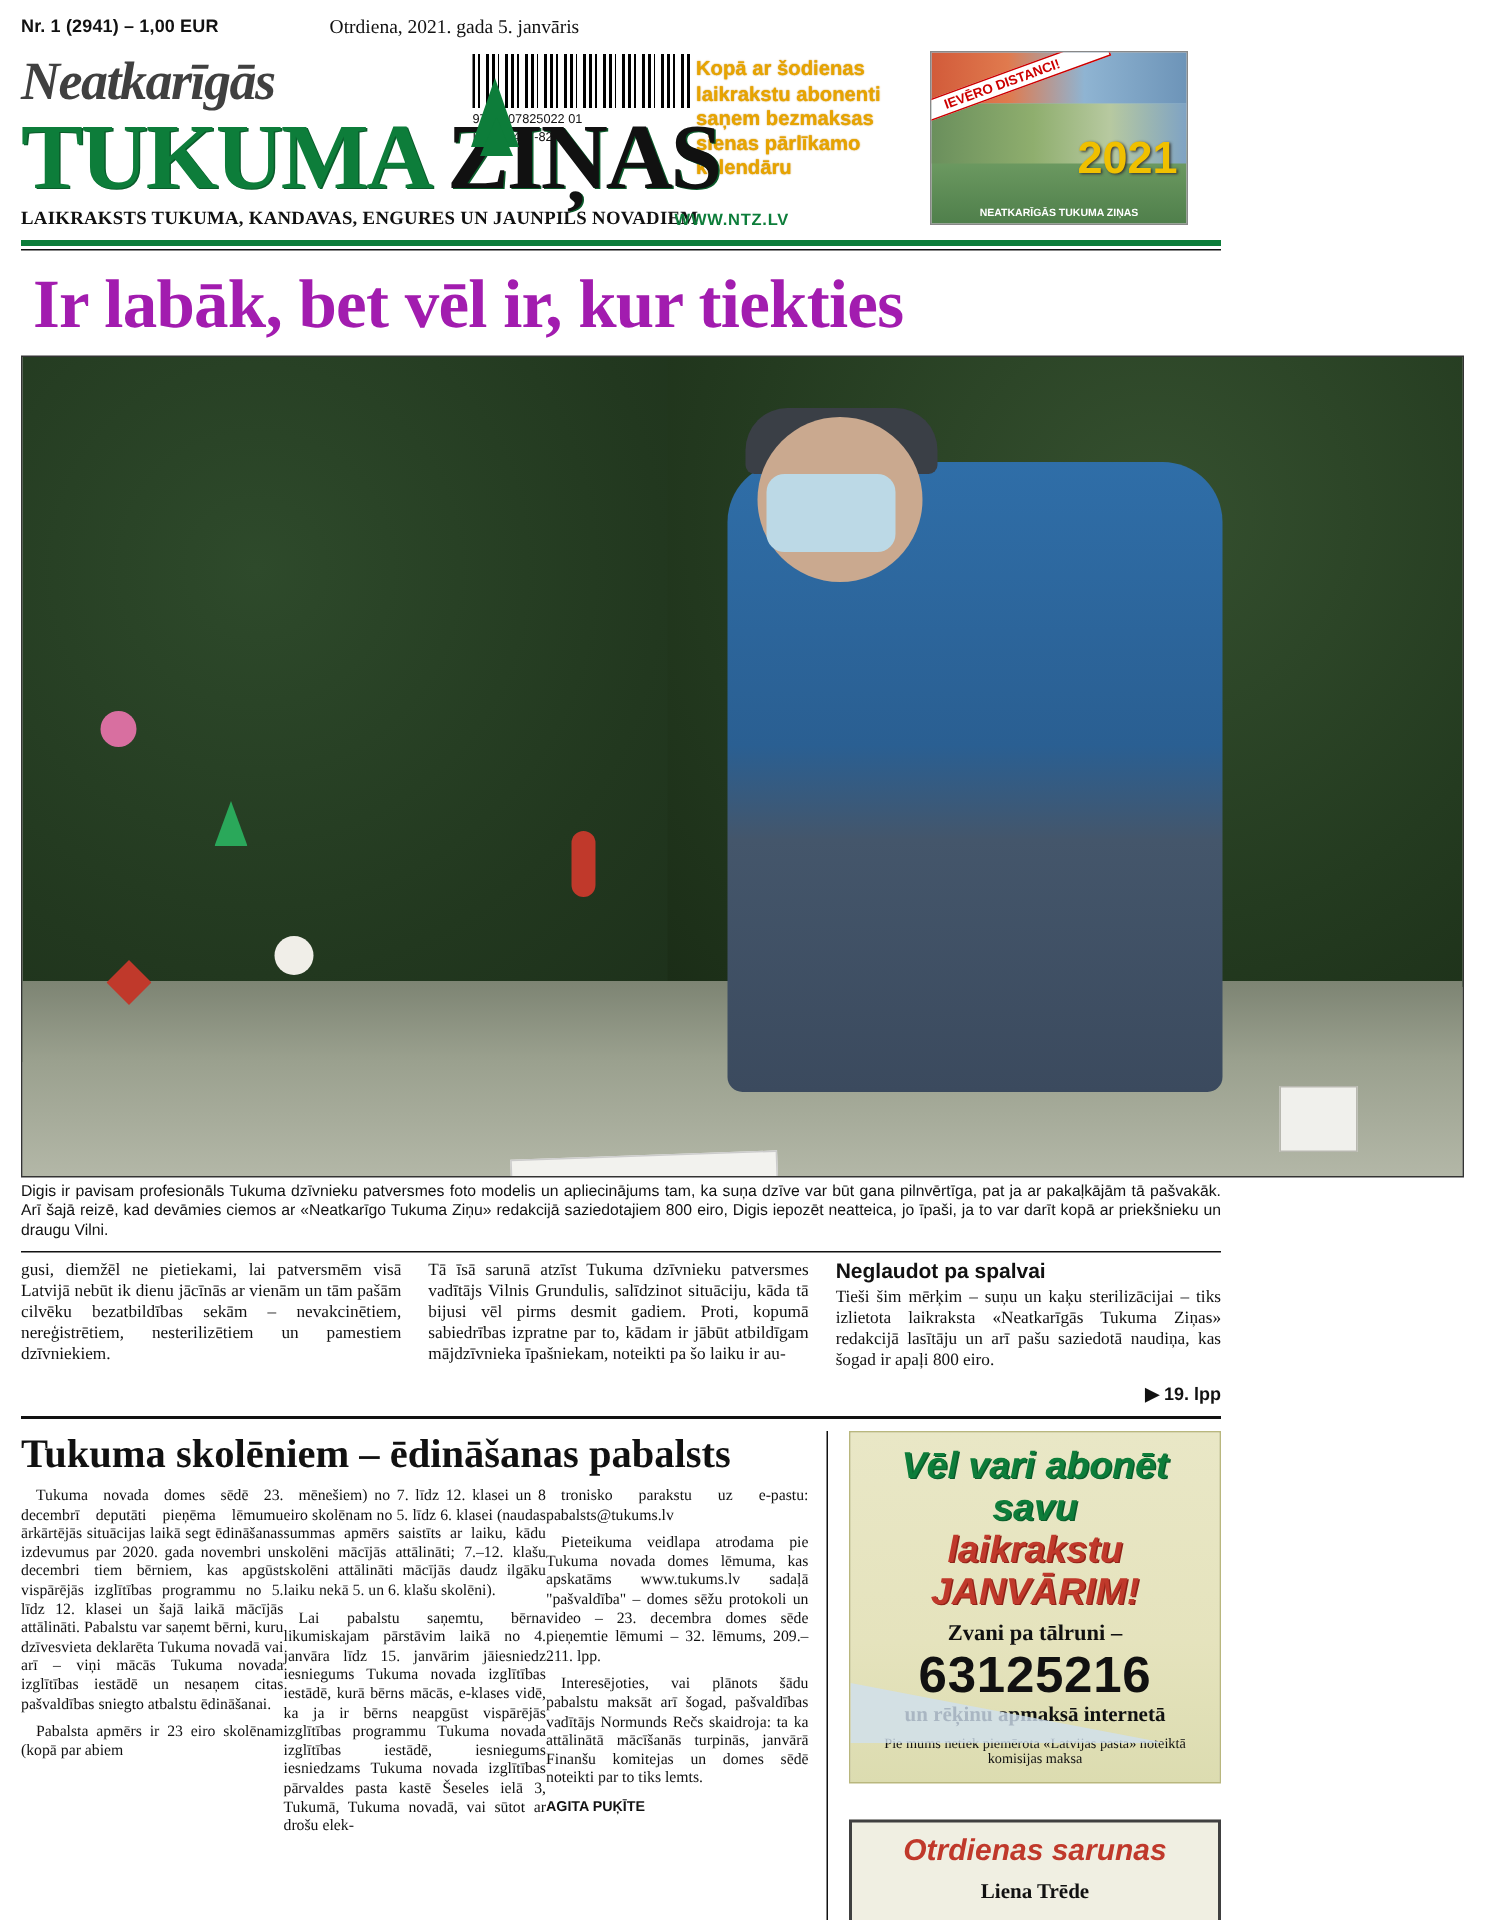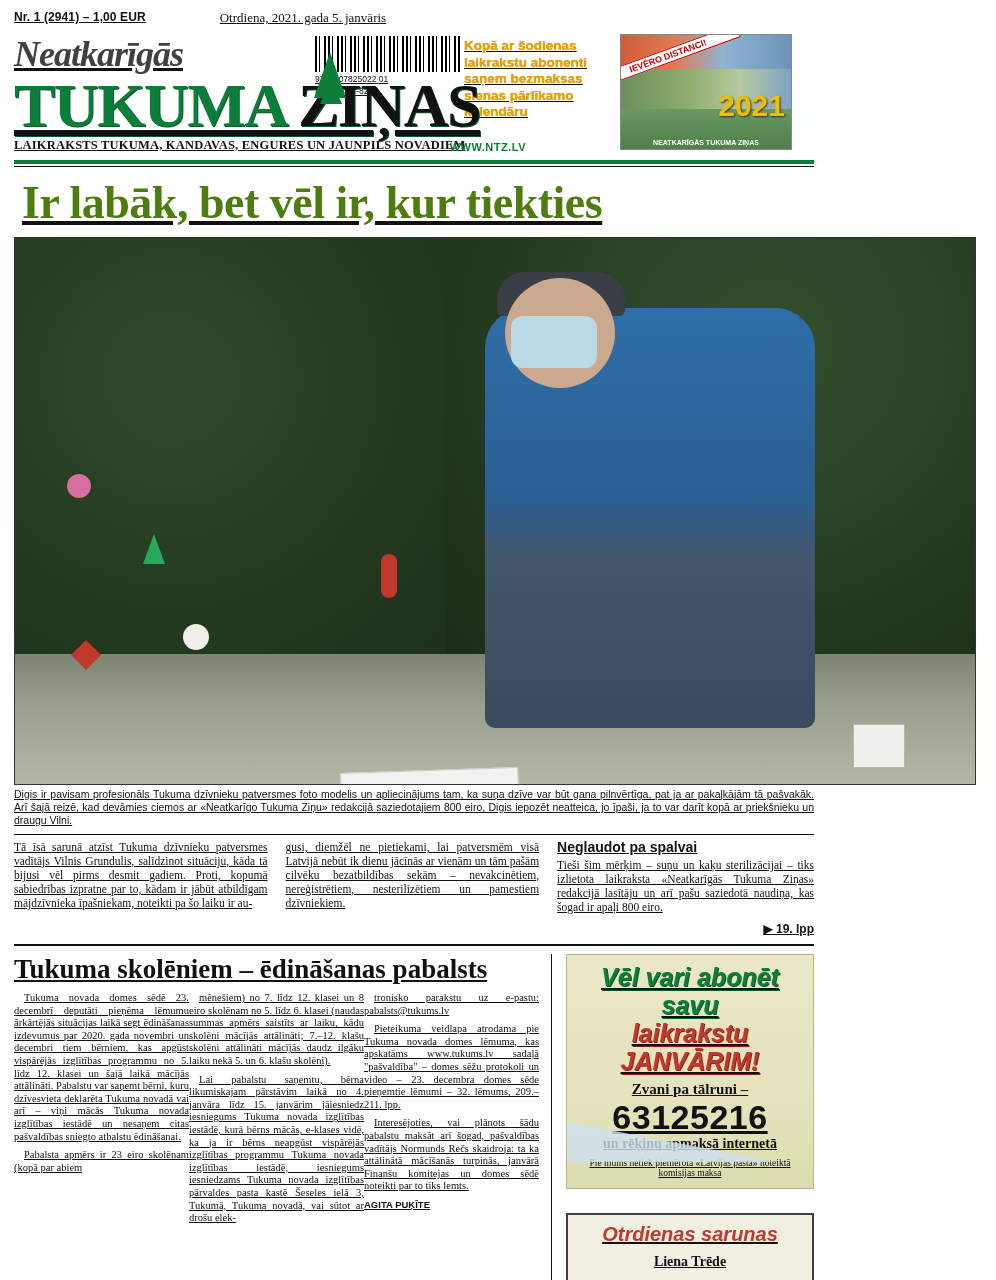--- a/index.html
+++ b/index.html
@@ -5,21 +5,21 @@
   * { box-sizing: border-box; }
   html, body { margin:0; padding:0; }
   body {
     width: 996px;
     height: 1280px;
     background: #ffffff;
     font-family: "Liberation Serif", serif;
     color: #111;
     overflow: hidden;
   }
-  .page { width: 828px; height: 1280px; position: relative; padding: 10px 14px 0 14px; text-decoration: underline; }
+  .page { width: 828px; height: 1280px; position: relative; padding: 10px 14px 0 14px; }
 
   
   .topbar { display:flex; align-items:flex-start; height: 22px; font-size: 12.5px; }
   .issue-line { font-family:"Liberation Sans", sans-serif; font-size:12px; font-weight:600; letter-spacing:.1px; }
   .date-line { font-family:"Liberation Serif", serif; font-size:13px; margin-left:74px; }
 
   
   .masthead-row { display:flex; align-items:flex-start; margin-top:2px; height:122px; }
   .logo-block { width: 548px; position:relative; }
   .logo-line1 {
@@ -100,21 +100,21 @@
     text-align:center; padding:1px 0;
   }
 
   .rule-green { height:4px; background:#0d7d3a; margin-top:4px; }
   .rule-thin { height:1px; background:#111; margin-top:2px; }
 
   
   .headline {
     font-family:"Liberation Serif", serif;
     font-weight:700; font-size:46px; line-height:52px;
-    color:#4d7c0f; margin:10px 0 8px 8px; letter-spacing:-.5px;
+    color:#a21caf; margin:10px 0 8px 8px; letter-spacing:-.5px;
   }
 
   
   .photo {
     width:962px; height:548px; position:relative; overflow:hidden;
     background:linear-gradient(180deg,#4b5a42 0%, #3e4e37 40%, #5f6b52 70%, #8d9384 100%);
     border:1px solid #333;
   }
   .ph-tree {
     position:absolute; left:0; top:0; width:520px; height:470px;
@@ -291,22 +291,22 @@
     <div class="ph-mask"></div>
 
     <div class="ph-envelope"></div>
 
     <div class="ph-box"></div>
   </div>
 
   <div class="caption">Digis ir pavisam profesionāls Tukuma dzīvnieku patversmes foto modelis un apliecinājums tam, ka suņa dzīve var būt gana pilnvērtīga, pat ja ar pakaļkājām tā pašvakāk. Arī šajā reizē, kad devāmies ciemos ar «Neatkarīgo Tukuma Ziņu» redakcijā saziedotajiem 800 eiro, Digis iepozēt neatteica, jo īpaši, ja to var darīt kopā ar priekšnieku un draugu Vilni.</div>
 
   <div class="lead">
+    <div class="col">gusi, diemžēl ne pietiekami, lai patversmēm visā Latvijā nebūt ik dienu jācīnās ar vienām un tām pašām cilvēku bezatbildības sekām – nevakcinētiem, nereģistrētiem, nesterilizētiem un pamestiem dzīvniekiem.</div>
     <div class="col">Tā īsā sarunā atzīst Tukuma dzīvnieku patversmes vadītājs Vilnis Grundulis, salīdzinot situāciju, kāda tā bijusi vēl pirms desmit gadiem. Proti, kopumā sabiedrības izpratne par to, kādam ir jābūt atbildīgam mājdzīvnieka īpašniekam, noteikti pa šo laiku ir au-</div>
-    <div class="col">gusi, diemžēl ne pietiekami, lai patversmēm visā Latvijā nebūt ik dienu jācīnās ar vienām un tām pašām cilvēku bezatbildības sekām – nevakcinētiem, nereģistrētiem, nesterilizētiem un pamestiem dzīvniekiem.</div>
     <div class="col col3">
       <h3>Neglaudot pa spalvai</h3>
       <div>Tieši šim mērķim – suņu un kaķu sterilizācijai – tiks izlietota laikraksta «Neatkarīgās Tukuma Ziņas» redakcijā lasītāju un arī pašu saziedotā naudiņa, kas šogad ir apaļi 800 eiro.</div>
       <div class="jump">▶ 19. lpp</div>
     </div>
   </div>
 
   <div class="rule-black2"></div>
 
   <div class="bottom">

